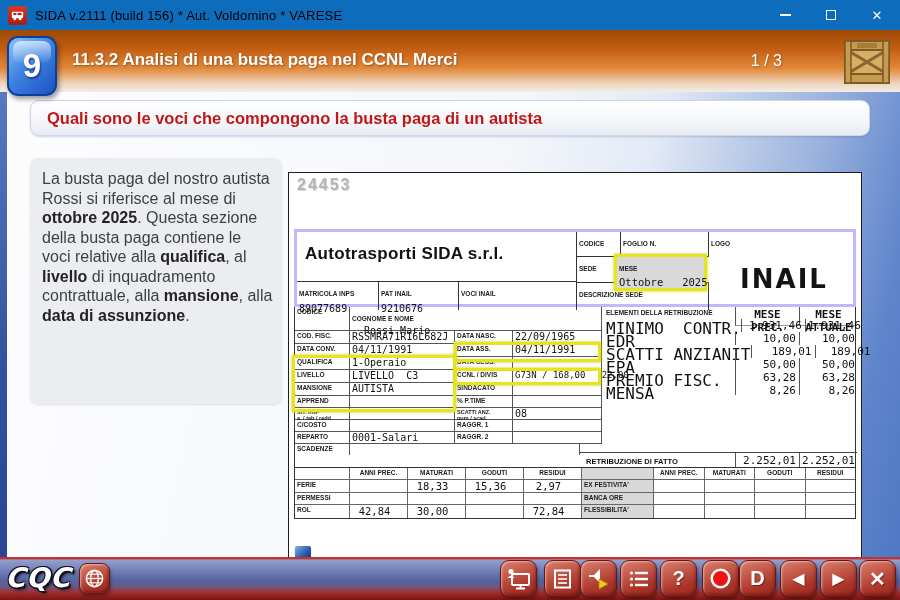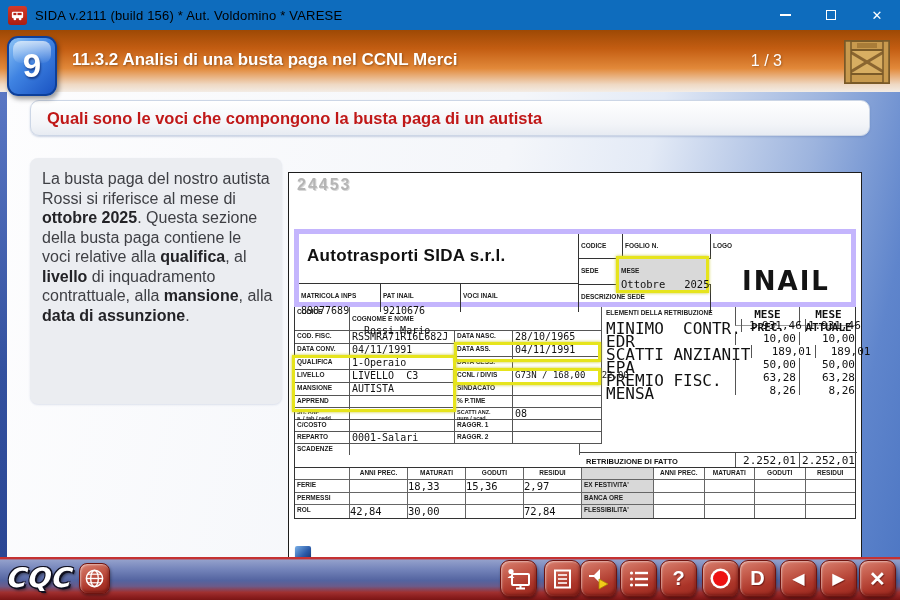--- a/index.html
+++ b/index.html
@@ -31,21 +31,21 @@
   .qbar span{color:#c01818;font-size:16.5px;padding-left:16px;}
   .lesson{position:absolute;left:30px;top:66px;width:252px;height:246px;background:#ebedf1;border-radius:8px;padding:11px 8px 10px 12px;color:#3e3f44;font-size:16px;line-height:1.22;box-shadow:0 1px 2px rgba(60,90,150,.15);}
   .lesson b{color:#232327;}
 
   
   .payslip{position:absolute;left:288px;top:56px;width:574px;height:399px;background:#fff;border:1px solid #1c1c1c;margin-top:24px;}
   .docnum{position:absolute;left:8px;top:3px;font-size:16px;font-weight:bold;color:#b5b5b5;letter-spacing:2px;text-shadow:1px 1px 0 #d8d8d8;}
   .pl{font-size:6.5px;color:#1c1c1c;font-weight:600;padding:1px 2px;white-space:pre-line;line-height:1.15;}
   .pv{font-family:"DejaVu Sans Mono","Liberation Mono",monospace;font-size:10px;color:#111;padding:0 2px;white-space:pre;}
 
-  .psA{position:absolute;left:5px;top:56px;width:562px;height:78px;border:5px solid #c4b5fd;}
+  .psA{position:absolute;left:5px;top:56px;width:562px;height:78px;border:3px solid #c4b5fd;}
   .psA>div{position:absolute;}
   .a-company{left:0;top:0;width:280px;height:50px;border-right:1px solid #333;border-bottom:1px solid #333;font-size:17px;font-weight:bold;color:#111;padding:12px 0 0 8px;letter-spacing:.3px;}
   .a-matricola{left:0;top:50px;width:82px;height:28px;border-right:1px solid #333;}
   .a-pat{left:82px;top:50px;width:80px;height:28px;border-right:1px solid #333;}
   .a-voci{left:162px;top:50px;width:118px;height:28px;border-right:1px solid #333;}
   .a-codice{left:280px;top:0;width:44px;height:25px;border-right:1px solid #333;border-bottom:1px solid #333;}
   .a-foglio{left:324px;top:0;width:88px;height:25px;border-right:1px solid #333;border-bottom:1px solid #333;}
   .a-sede{left:280px;top:25px;width:44px;height:25px;}
   .a-descr{left:280px;top:50px;width:132px;height:28px;border-right:1px solid #333;border-top:1px solid #333;}
   .a-logo{left:412px;top:0;width:150px;height:78px;}
@@ -74,21 +74,21 @@
   .fatto{position:absolute;left:285px;bottom:0;width:277px;height:15px;border-top:1px solid #444;display:flex;}
   .fatto .f-label{flex:0 0 155px;font-size:7.5px;font-weight:bold;color:#111;padding:4px 0 0 6px;}
   .fatto .el-prec,.fatto .el-att{padding-top:1px;}
 
   .psD{position:absolute;left:5px;top:295px;width:562px;height:51px;border:1px solid #333;border-top:none;}
   .d-row{display:flex;border-bottom:1px solid #666;height:12.7px;}
   .d-row:first-child{height:12px;}
   .d-row:last-child{border-bottom:none;}
   .d-l{flex:0 0 55px;border-right:1px solid #666;}
   .d-c{flex:0 0 58px;border-right:1px solid #666;text-align:center;}
-  .d-c.val,.d-r.val{text-align:left;font-family:"DejaVu Sans Mono","Liberation Mono",monospace;font-size:10.5px;padding-right:8px;color:#111;}
+  .d-c.val,.d-r.val{text-align:center;font-family:"DejaVu Sans Mono","Liberation Mono",monospace;font-size:10.5px;padding-right:8px;color:#111;}
   .d-g{flex:0 0 72px;border-right:1px solid #666;background:#d8d8d8;}
   .d-r{flex:1;border-right:1px solid #666;text-align:center;}
   .d-r:last-child{border-right:none;}
   .psD .pl{padding-top:1px;}
 
   .hl{position:absolute;border:3px solid #e6e41c;box-shadow:0 0 3px #caca30;z-index:3;pointer-events:none;}
   .hl-dataass{left:165px;top:169px;width:147px;height:20px;}
   .hl-qual{left:3px;top:182px;width:164px;height:57px;}
   .hl-anz{left:165px;top:195px;width:147px;height:17px;}
   .ps-minilogo{position:absolute;left:6px;bottom:8px;width:16px;height:16px;border-radius:2px;background:linear-gradient(135deg,#7ab0e8 0%,#2a5aa8 55%,#122c60 100%);box-shadow:0 1px 1px rgba(0,0,0,.4);}
@@ -183,21 +183,21 @@
 
       <div class="psB">
         <div class="pr h24">
             <span class="pl c1">CODICE</span>
           <span class="r1name"><span class="pl">COGNOME E NOME</span><span class="pv" style="display:block;">Rossi Mario</span></span>
           </div>
         <div class="pr h13">
             <span class="pl c1">COD. FISC.</span>
             <span class="pv c2">RSSMRA71R16L682J</span>
             <span class="pl c3">DATA NASC.</span>
-            <span class="pv c4">28/10/1965</span>
+            <span class="pv c4">22/09/1965</span>
           </div>
         <div class="pr h13">
             <span class="pl c1">DATA CONV.</span>
             <span class="pv c2">04/11/1991</span>
             <span class="pl c3">DATA ASS.</span>
             <span class="pv c4">04/11/1991</span>
           </div>
         <div class="pr h13">
             <span class="pl c1">QUALIFICA</span>
             <span class="pv c2">1-Operaio</span>

